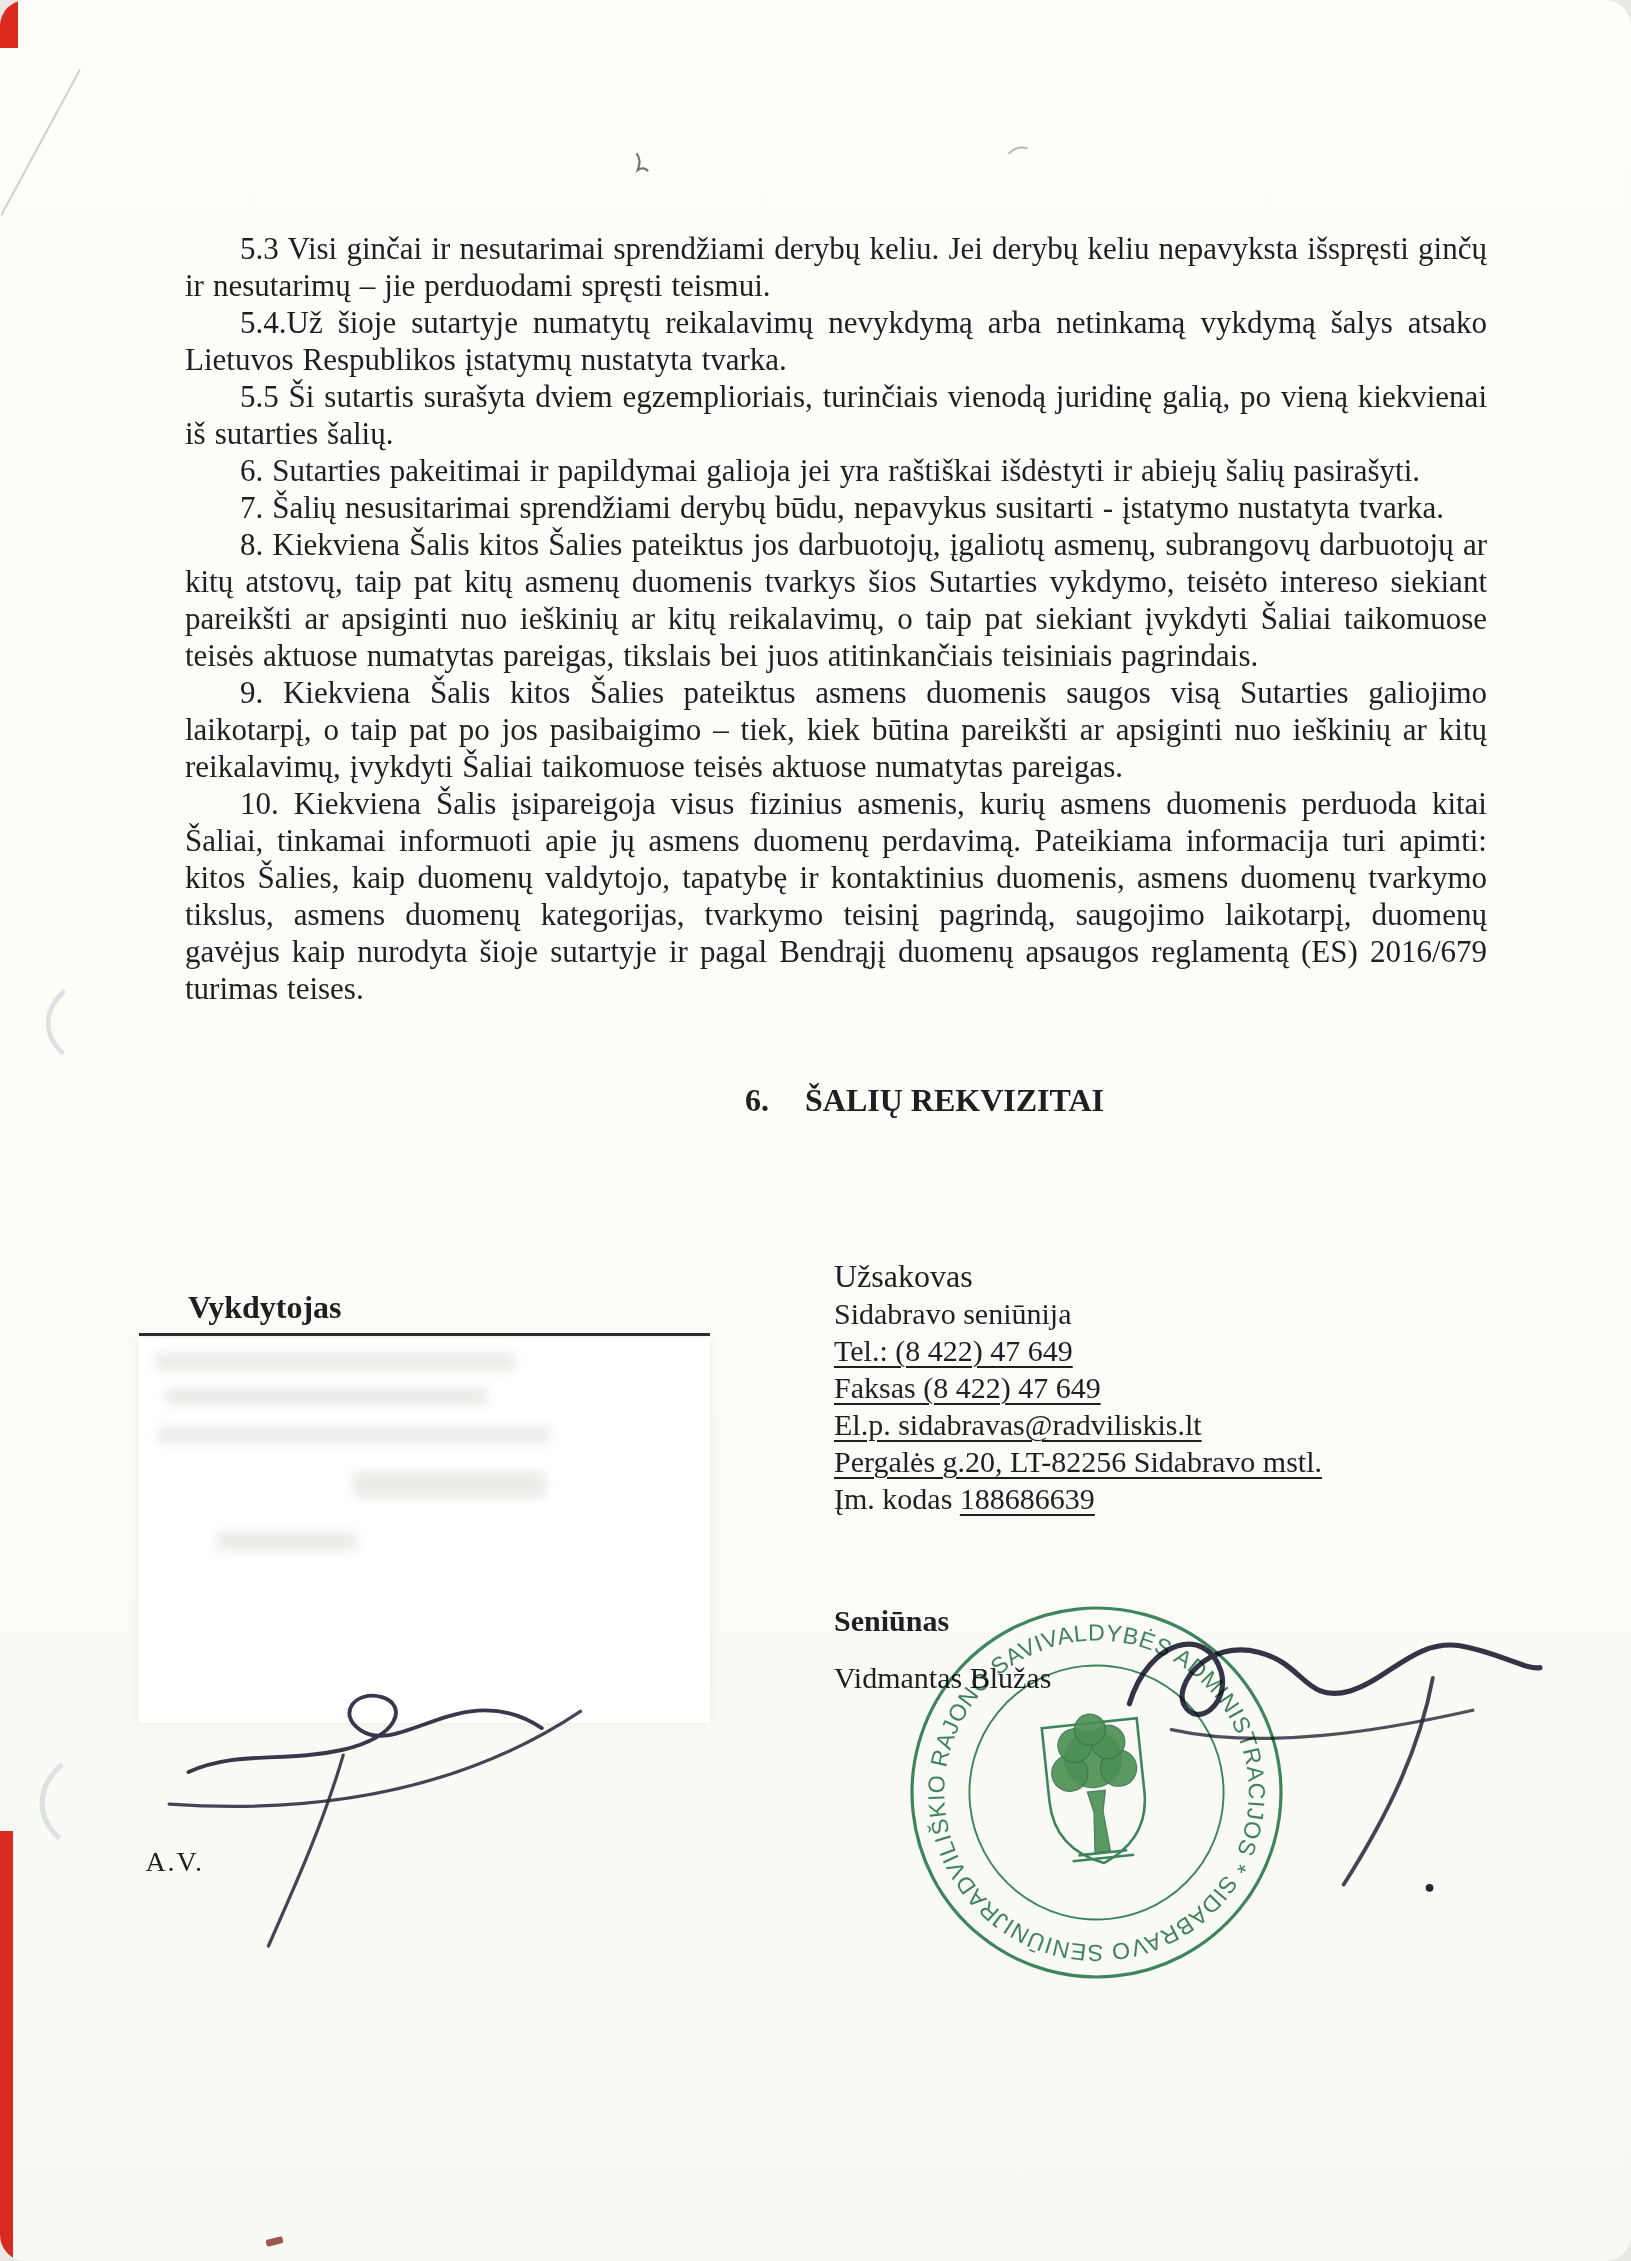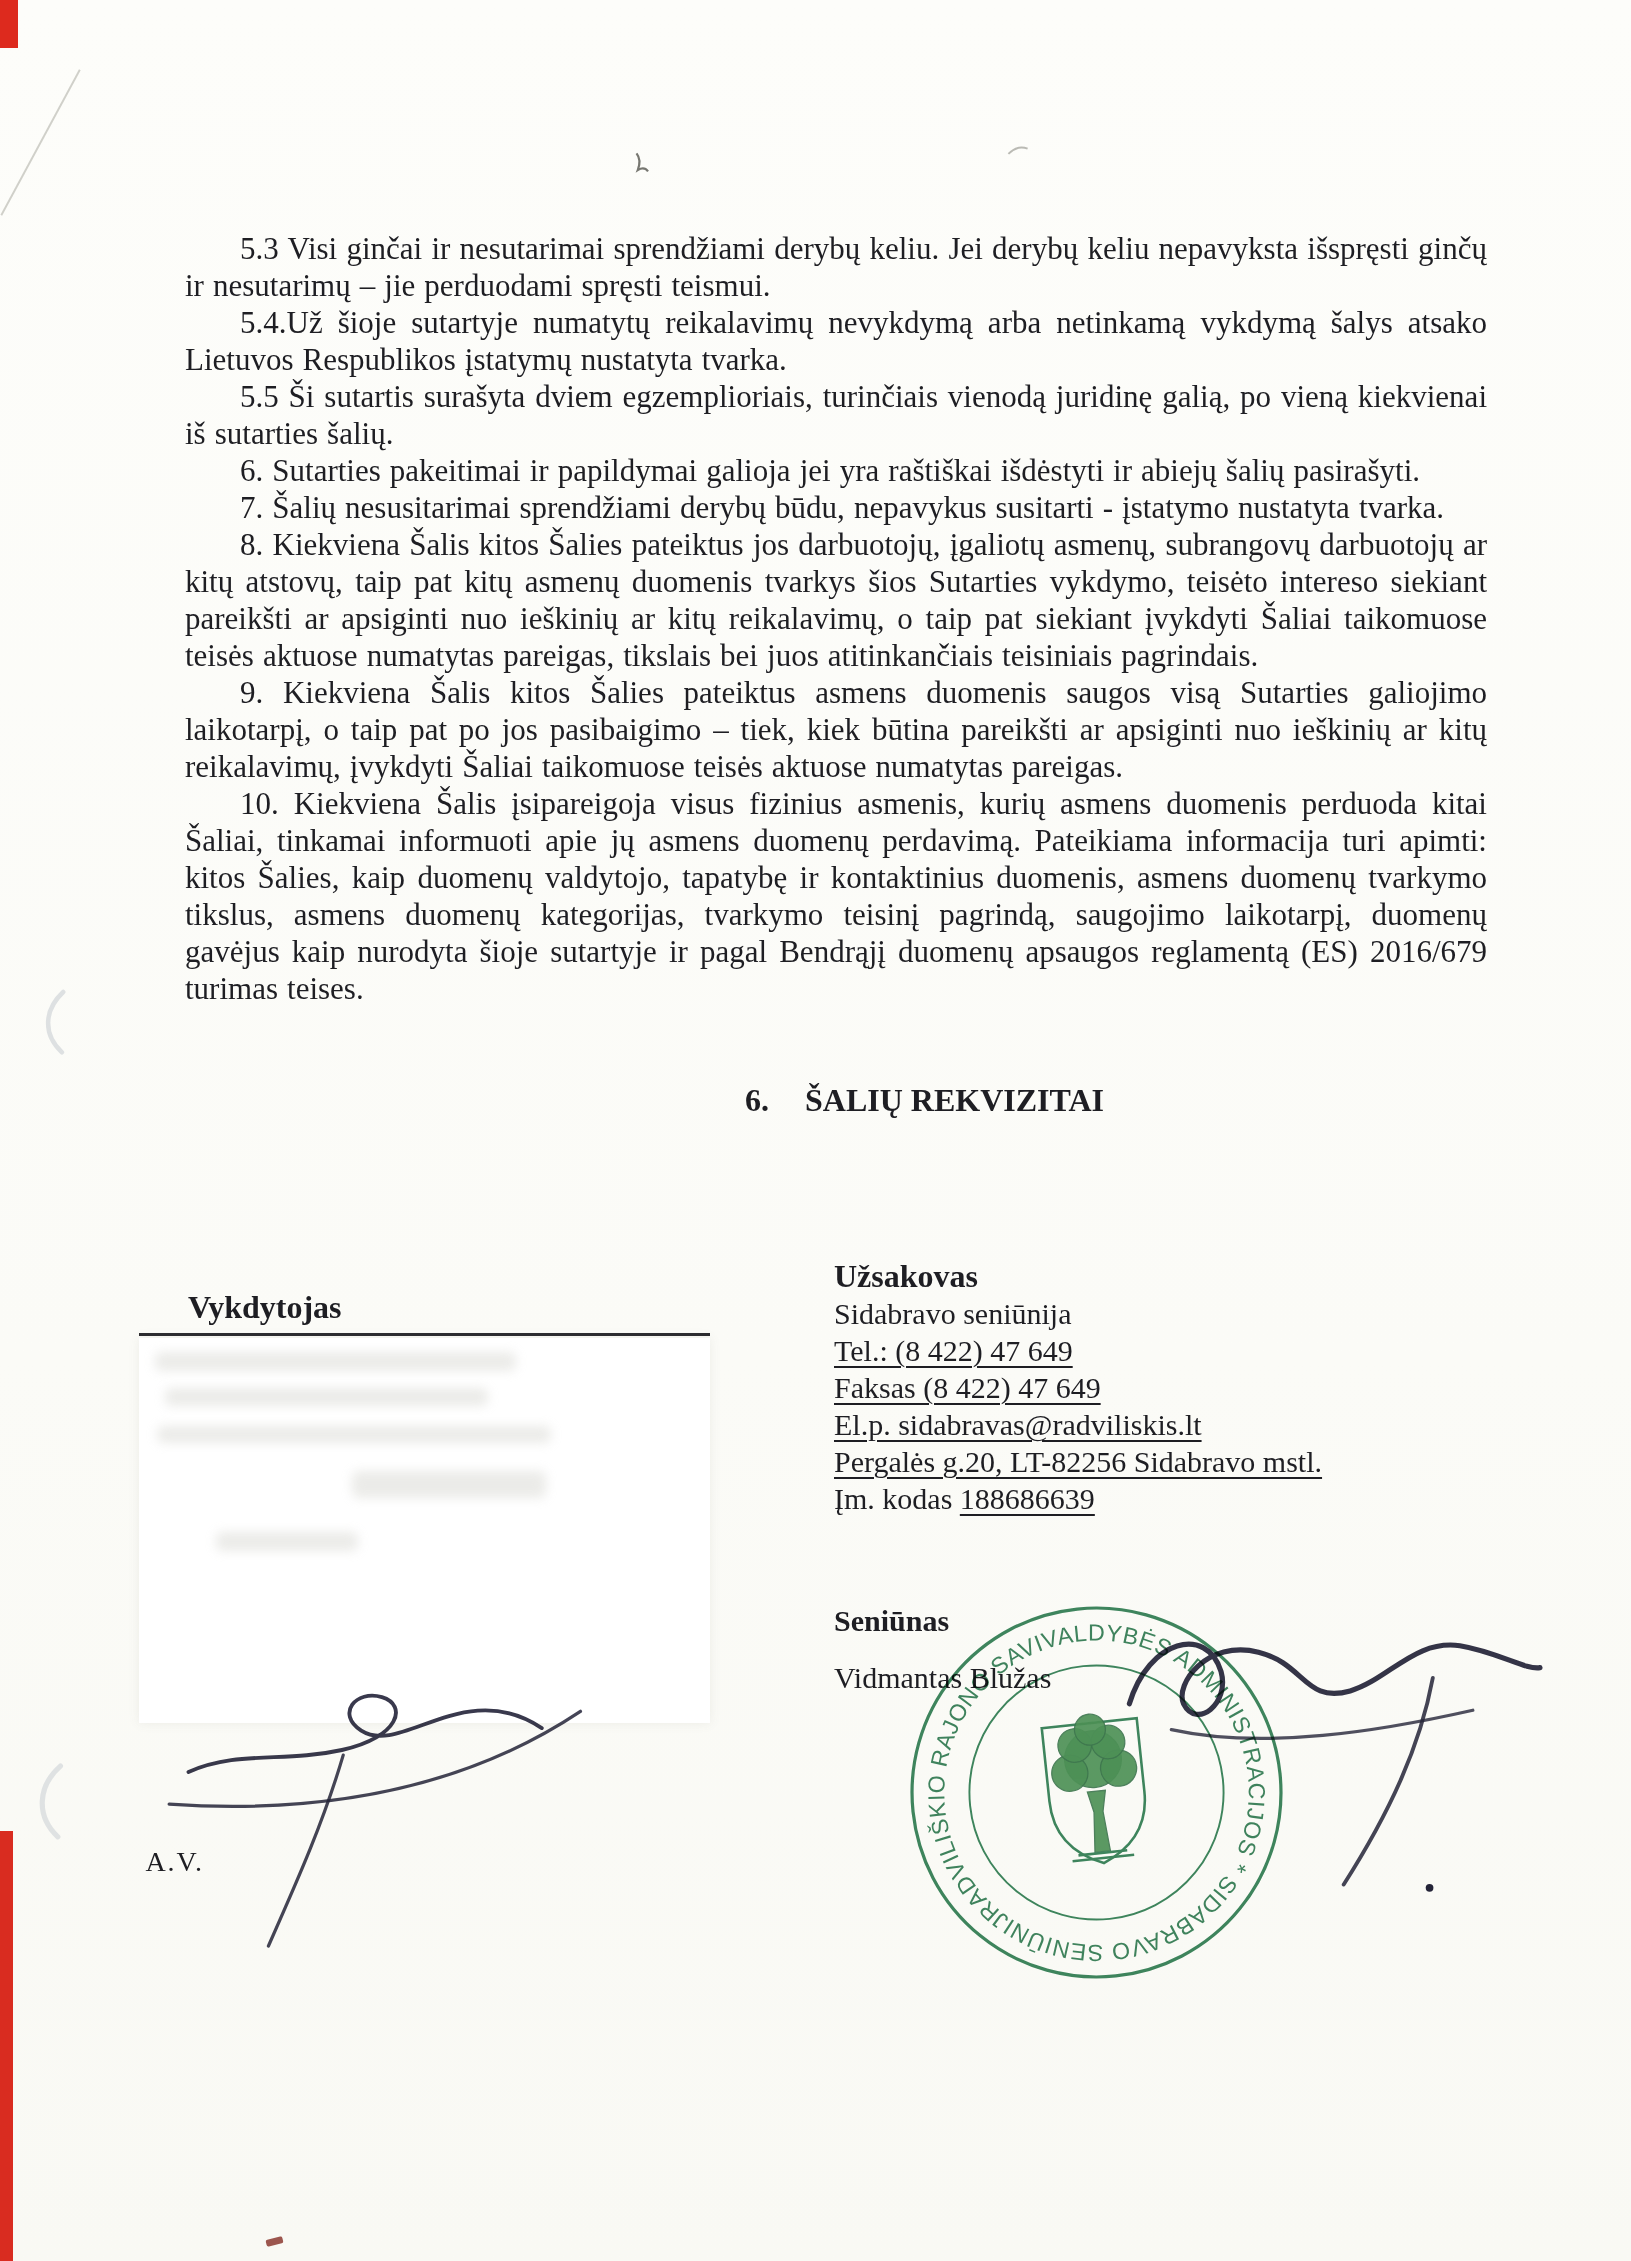--- a/index.html
+++ b/index.html
@@ -4,20 +4,21 @@
 <style>
   * { margin:0; padding:0; box-sizing:border-box; }
   html,body { background:#e8e8e4; }
   .page {
     position:relative;
     width:1631px; height:2261px;
     background:linear-gradient(180deg,#fdfdfa 0%, #fbfbf7 60%, #f9f9f4 100%);
     font-family:"Liberation Serif", serif;
     color:#1e1e23;
     overflow:hidden;
+    border-radius:26px;
   }
 
   
   .content { position:absolute; left:185px; top:230px; width:1302px; }
   .para {
     font-size:31px; line-height:37px;
     text-align:justify; text-indent:55px;
     word-spacing:1.3px;
   }
   .section-heading {
@@ -38,21 +39,21 @@
     background:#ffffff;
     box-shadow:0 0 10.3px rgba(110,110,95,.10);
   }
   .smudge { position:absolute; background:#c7c7bf; filter:blur(5.2px); opacity:.35; border-radius:6.5px; }
   .av { position:absolute; left:6.5px; top:556px; font-size:28px; letter-spacing:1.9px; }
 
   .right-col {
     position:absolute; left:834px; top:1258px; width:736px;
     font-size:30px; line-height:37px;
   }
-  .col-title { font-weight:bold; font-size:32px; }
+  .col-title { font-weight:normal; font-size:32px; }
   .contact-line span.u {
     text-decoration:underline;
     text-decoration-thickness:1.9px;
     text-underline-offset:4.5px;
   }
   .signer-role { font-weight:bold; margin-top:85px; }
   .signer-name { margin-top:20px; }
 
   
   .stamp {

